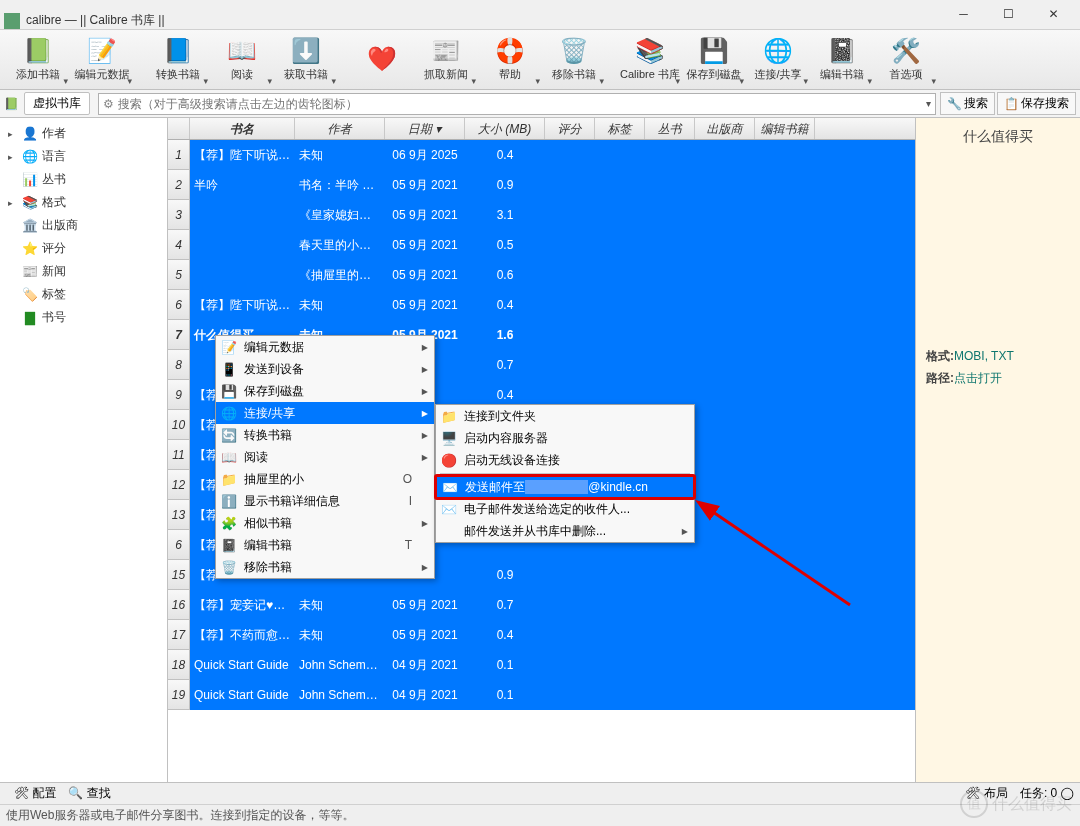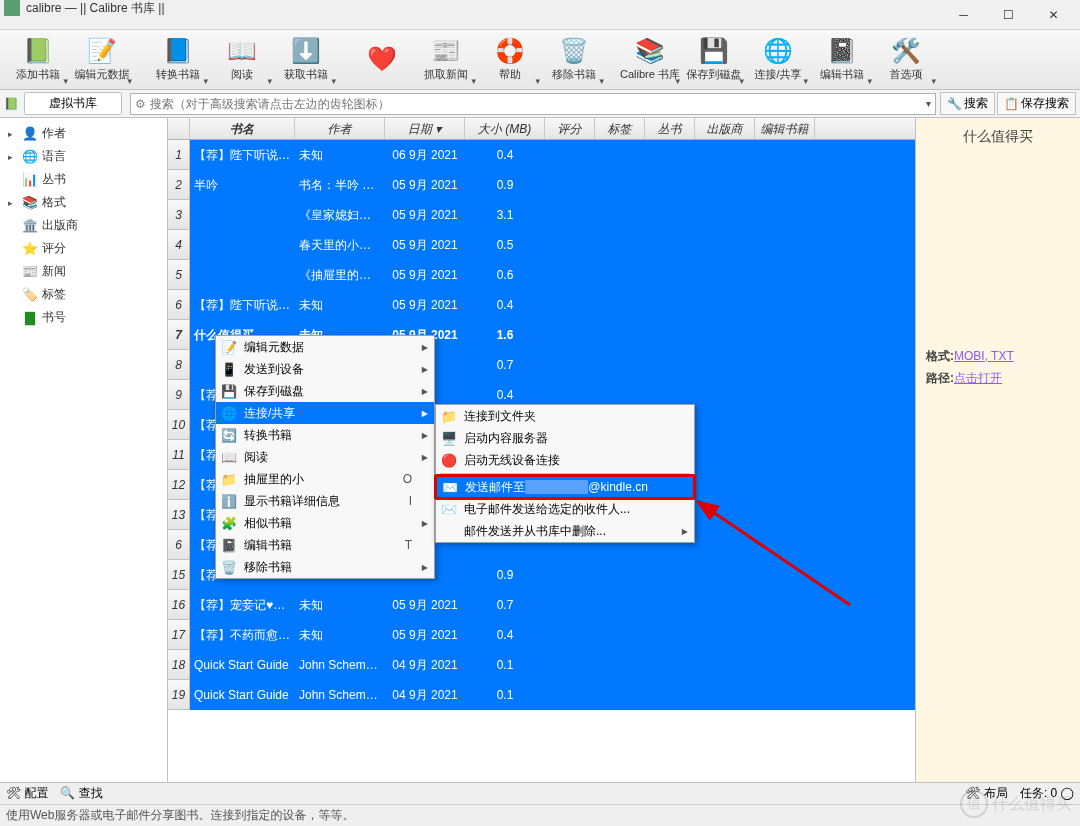--- a/index.html
+++ b/index.html
@@ -1,32 +1,32 @@
 <!DOCTYPE html>
 <html><head>
 <meta charset="utf-8">
 <style>
 * { margin: 0; padding: 0; box-sizing: border-box; }
 body { font-family: "Microsoft YaHei", "Segoe UI", sans-serif; font-size: 12px; background: #fff; width: 1080px; height: 826px; overflow: hidden; position: relative; }
-.titlebar { background: #f0f0f0; height: 30px; display: flex; align-items: flex-start; padding: 0 4px; border-bottom: 1px solid #d0d0d0; }
+.titlebar { background: #f0f0f0; height: 30px; display: flex; align-items: flex-end; padding: 0 4px; border-bottom: 1px solid #d0d0d0; }
 .titlebar .app-icon { width: 16px; height: 16px; background: #5a9e6f; margin-right: 6px; }
 .titlebar .title { flex: 1; color: #333; font-size: 12px; }
 .titlebar .win-controls { display: flex; gap: 0; }
 .titlebar .wc { width: 45px; height: 30px; display: flex; align-items: center; justify-content: center; color: #333; cursor: pointer; }
 
 .toolbar { height: 60px; background: linear-gradient(#f8f8f8,#e8e8e8); display: flex; align-items: center; padding: 2px 6px; border-bottom: 1px solid #c0c0c0; gap: 0; }
 .tb-item { display: flex; flex-direction: column; align-items: center; width: 64px; height: 56px; justify-content: center; cursor: pointer; position: relative; }
 .tb-item.arrow::after { content: "▾"; position: absolute; right: 2px; bottom: 2px; font-size: 9px; color: #555; }
 .tb-item .ic { width: 32px; height: 28px; display: flex; align-items: center; justify-content: center; font-size: 24px; }
 .tb-item .lb { font-size: 11px; color: #333; margin-top: 2px; white-space: nowrap; }
 
 .searchbar { height: 28px; background: #f4f4f4; display: flex; align-items: center; border-bottom: 1px solid #c0c0c0; }
 .sb-left { display: flex; align-items: center; gap: 4px; padding: 0 4px; }
 .sb-icon { width:16px; height:16px; display:flex; align-items:center; justify-content:center; }
-.vlib-btn { border: 1px solid #c0c0c0; background: #fff; padding: 2px 24px; border-radius: 2px; cursor: pointer; font-size: 12px; }
+.vlib-btn { border: 1px solid #c0c0c0; background: #fff; padding: 2px 8px; border-radius: 2px; cursor: pointer; font-size: 12px; }
 .search-input-wrap { flex: 1; display: flex; align-items: center; background: #fff; border: 1px solid #b0b0b0; margin: 0 4px; height: 22px; padding: 0 4px; }
 .search-input-wrap input { flex: 1; border: none; outline: none; font-size: 12px; color: #888; }
 .sb-right { display: flex; align-items: center; gap: 2px; padding-right: 4px; }
 .sb-btn { border: 1px solid #c0c0c0; background: #f8f8f8; padding: 2px 6px; cursor: pointer; font-size: 12px; display: flex; align-items: center; gap: 2px; }
 
 .main-area { display: flex; height: 664px; }
 .sidebar { width: 168px; border-right: 1px solid #c0c0c0; background: #fff; padding: 4px 0; }
 .side-item { display: flex; align-items: center; gap: 4px; padding: 3px 8px; cursor: pointer; font-size: 12px; color: #333; }
 .side-item .tri { font-size: 9px; color: #555; width: 10px; }
 .side-item .sic { width: 16px; height: 16px; display: flex; align-items: center; justify-content: center; font-size: 13px; }
@@ -41,21 +41,21 @@
 .bt-row .cell { padding: 0 4px; white-space: nowrap; overflow: hidden; text-overflow: ellipsis; }
 .c-title { width: 105px; }
 .c-author { width: 90px; }
 .c-date { width: 80px; text-align: center; }
 .c-size { width: 80px; text-align: center; }
 
 .detail-pane { width: 165px; background: #fff7e4; border-left: 1px solid #c0c0c0; padding: 10px; }
 .detail-title { text-align: center; color: #444; font-size: 14px; margin-bottom: 200px; }
 .detail-meta { font-size: 12px; color: #444; line-height: 1.8; }
 .detail-meta .lbl { font-weight: bold; }
-.detail-meta .val-link { color: #8b5cf6; cursor: pointer; text-decoration: underline; }
+.detail-meta .val-link { color: #0f766e; cursor: pointer; }
 
 .footer1 { height: 22px; background: #efefef; border-top: 1px solid #c0c0c0; display: flex; align-items: center; padding: 0 6px; font-size: 12px; justify-content: space-between; }
 .footer2 { height: 22px; background: #efefef; border-top: 1px solid #d0d0d0; display: flex; align-items: center; padding: 0 6px; font-size: 12px; color: #555; }
 
 .ctx-menu { position: absolute; background: #f8f8f8; border: 1px solid #a0a0a0; box-shadow: 2px 2px 6px rgba(0,0,0,0.3); font-size: 12px; z-index: 100; }
 .ctx-item { display: flex; align-items: center; height: 22px; padding: 0 20px 0 4px; cursor: pointer; gap: 6px; position: relative; }
 .ctx-item .cic { width: 18px; height: 18px; display: flex; align-items: center; justify-content: center; font-size: 13px; }
 .ctx-item.sub::after { content: "▶"; position: absolute; right: 6px; font-size: 8px; color: #555; }
 .ctx-item .key { position: absolute; right: 22px; color: #555; }
 .ctx-item.hilite { background: #0078ff; color: #fff; }
@@ -224,21 +224,21 @@
         <div class="col" style="width: 50px;">标签</div>
         <div class="col" style="width: 50px;">丛书</div>
         <div class="col" style="width: 60px;">出版商</div>
         <div class="col" style="width: 60px;">编辑书籍</div>
       </div>
     <div class="bt-body" id="bt-body">
         <div class="bt-row">
           <div class="rnum">1</div>
     <div class="cell c-title">【荐】陛下听说…</div>
     <div class="cell c-author">未知</div>
-    <div class="cell c-date">06 9月 2021</div>
+    <div class="cell c-date">06 9月 2025</div>
     <div class="cell c-size">0.4</div>
         </div>
         <div class="bt-row">
           <div class="rnum">2</div>
     <div class="cell c-title">半吟</div>
     <div class="cell c-author">书名：半吟 作…</div>
     <div class="cell c-date">05 9月 2021</div>
     <div class="cell c-size">0.9</div>
         </div>
         <div class="bt-row">
@@ -366,21 +366,21 @@
   <div class="detail-pane">
     <div class="detail-title">什么值得买</div>
     <div class="detail-meta">
       <div><span class="lbl">格式:</span><span class="val-link">MOBI, TXT</span></div>
       <div><span class="lbl">路径:</span><span class="val-link">点击打开</span></div>
     </div>
   </div>
 </div>
 
 <div class="footer1">
-  <div style="display:flex;gap:12px;">
+  <div style="display:flex;gap:12px;margin-left:8px;">
     <span>🛠 <span>配置</span></span>
     <span>🔍 <span>查找</span></span>
   </div>
   <div style="display:flex;gap:12px;">
     <span>🛠 <span>布局</span></span>
     <span><span>任务: 0</span> ◯</span>
   </div>
 </div>
 <div class="footer2">
   <span>使用Web服务器或电子邮件分享图书。连接到指定的设备，等等。</span>

